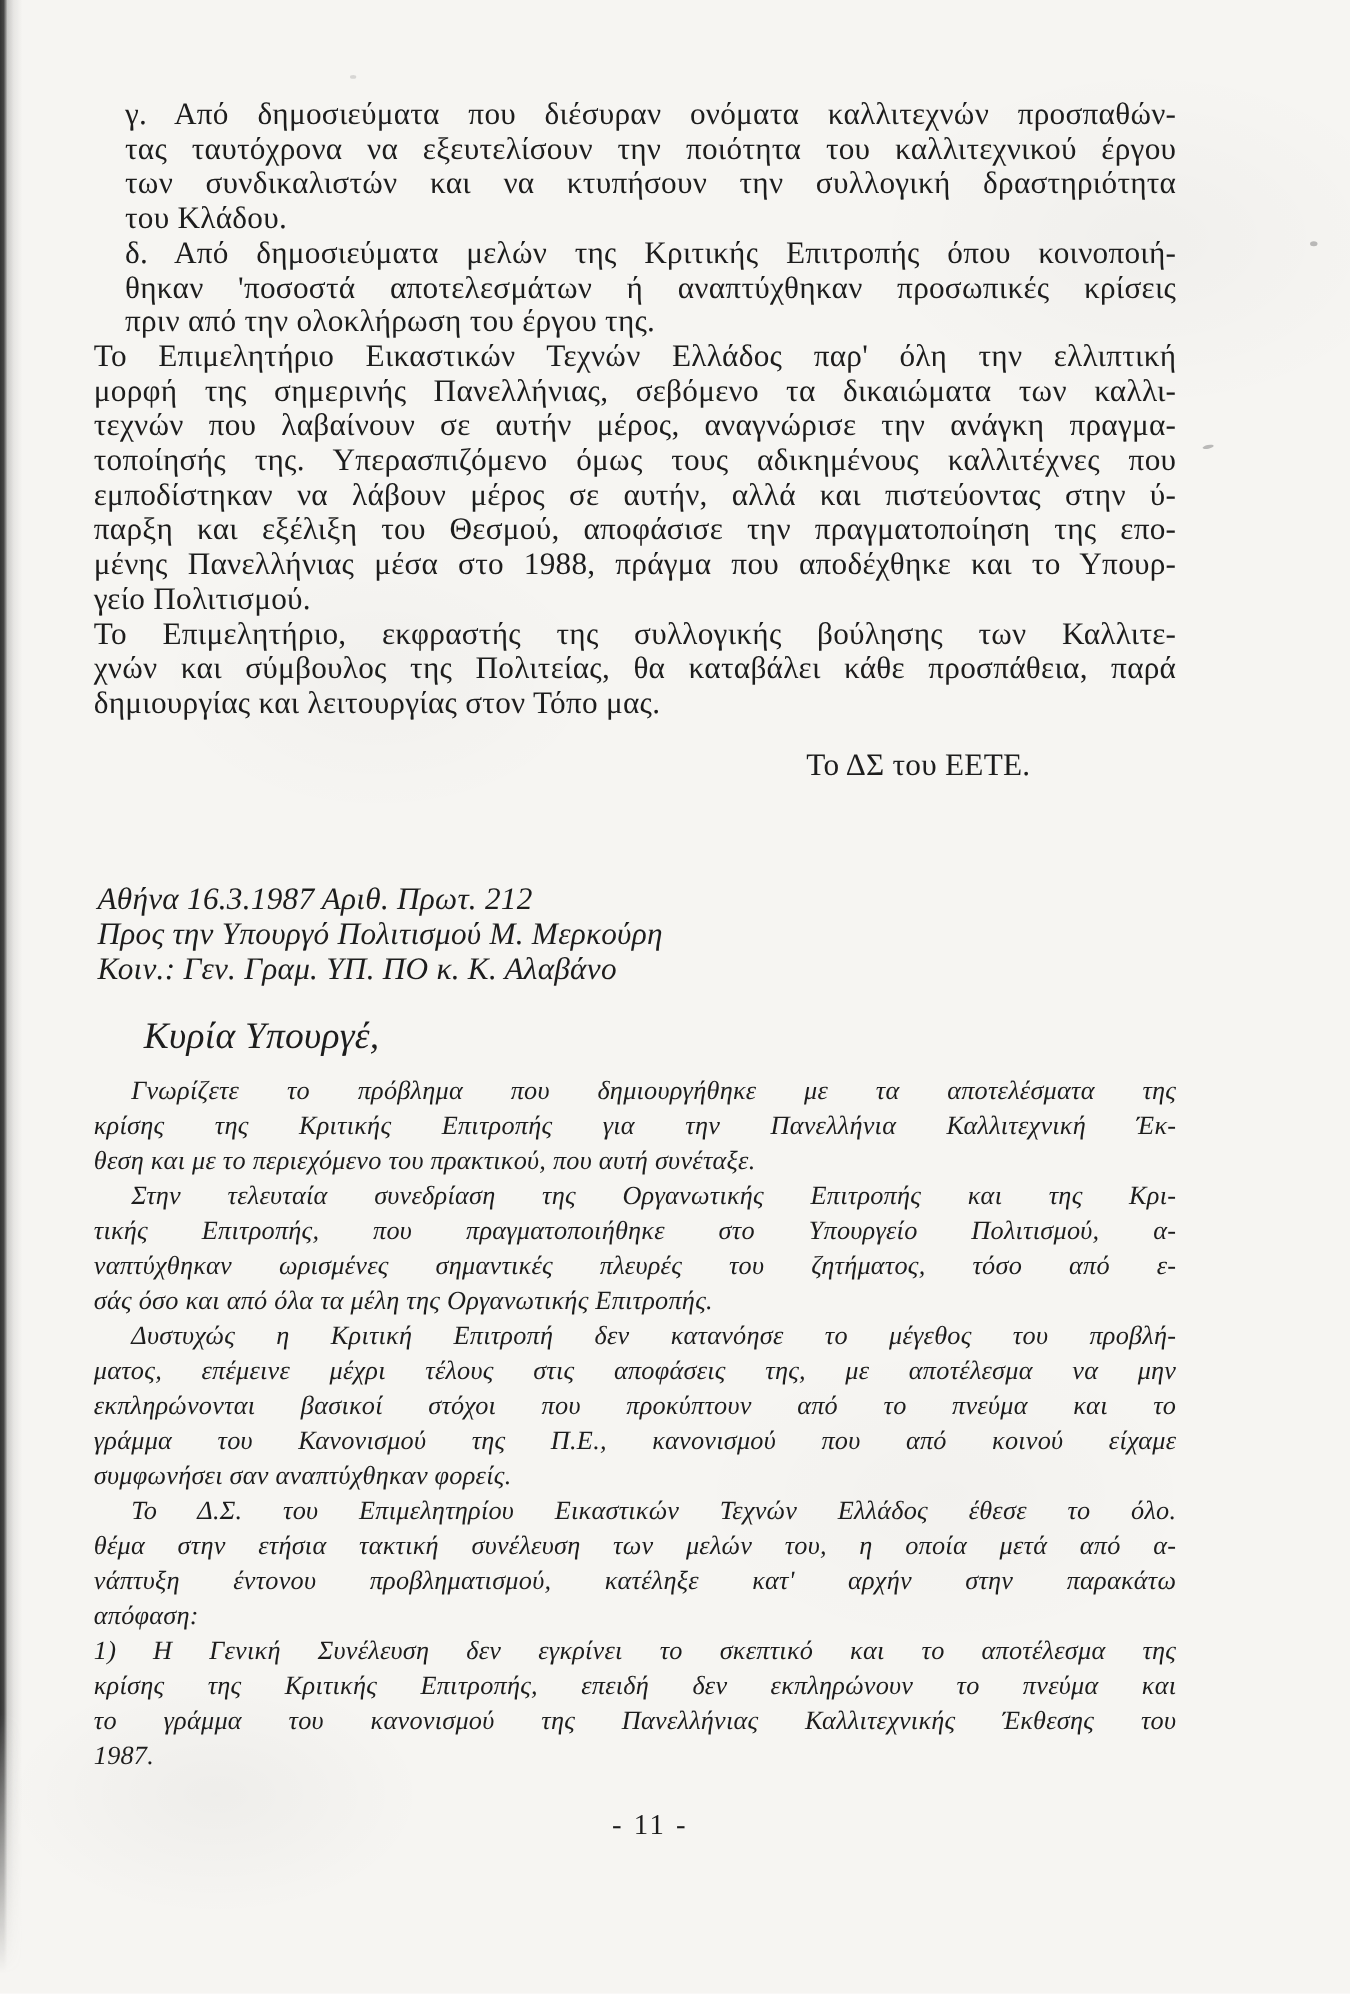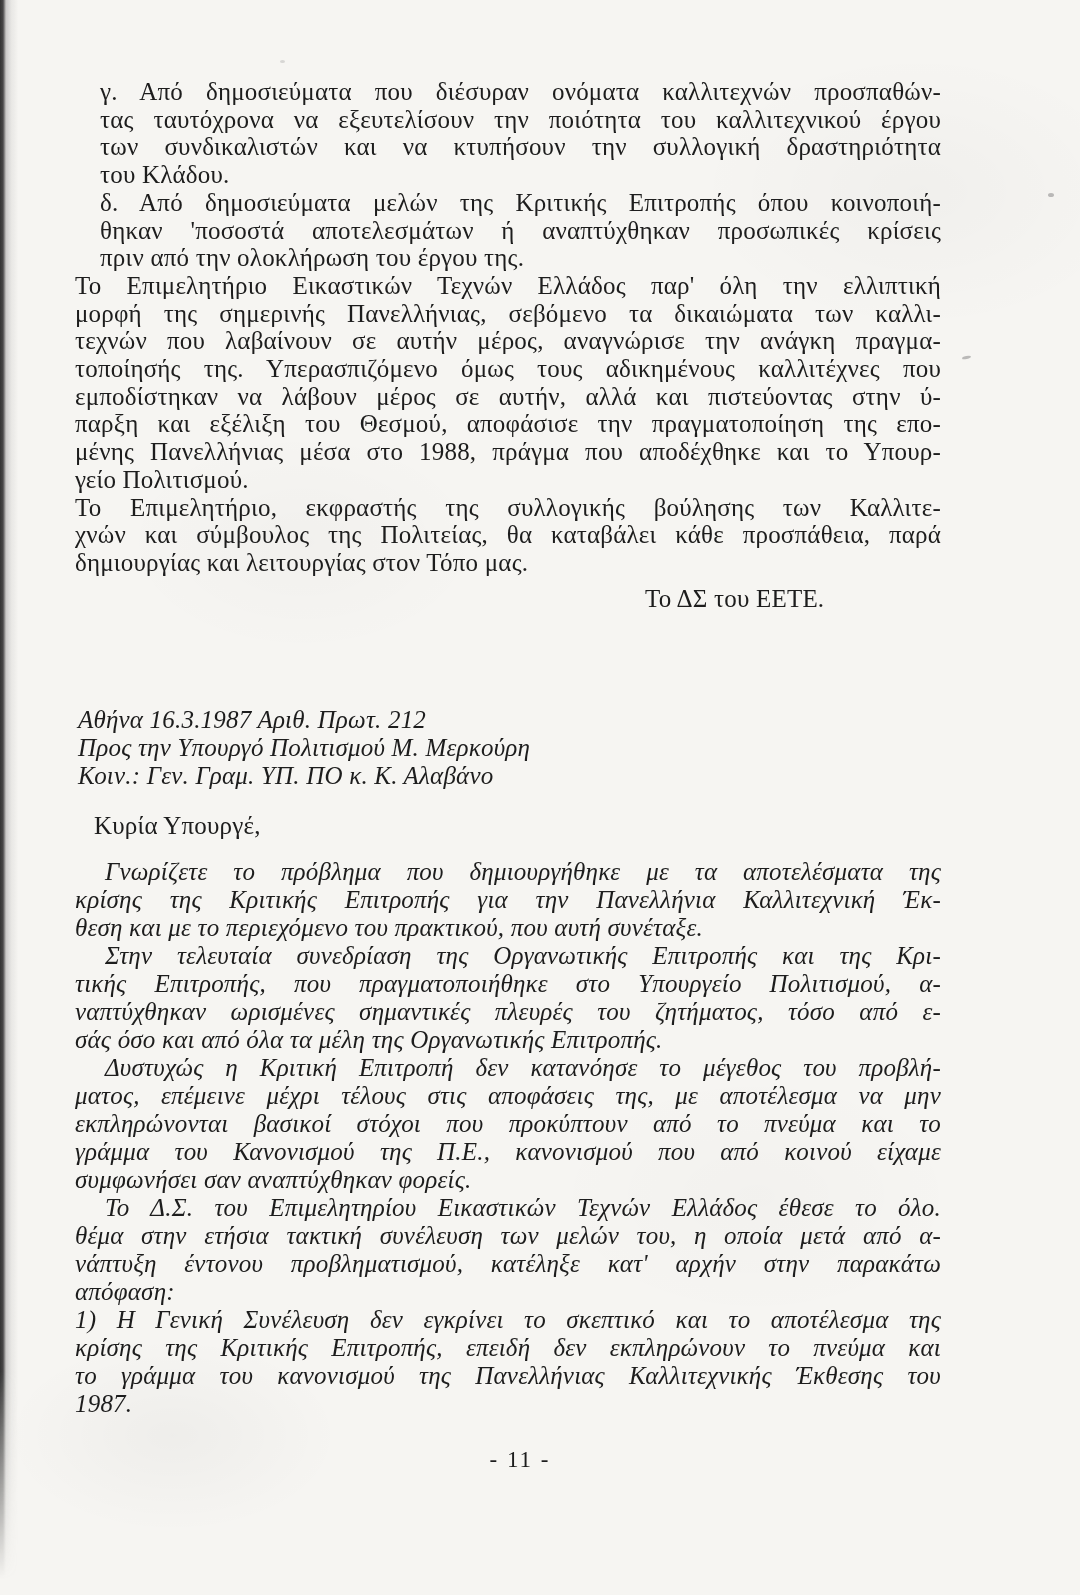--- a/index.html
+++ b/index.html
@@ -41,34 +41,34 @@
   
   .typed{
     position:absolute;left:75px;top:78px;width:866px;
     font-size:25px;line-height:27.7px;letter-spacing:0.2px;
   }
   .para{margin:0;}
   .para.hang{margin-left:25px;}
   .ln{text-align:justify;text-align-last:justify;}
   .ln.end{text-align-last:left;}
   .ln.first{text-indent:30px;}
-  .signature{margin-top:8px;margin-left:570px;}
+  .signature{margin-top:22px;margin-left:570px;}
 
   
   .letterhead{
     position:absolute;left:78px;top:706px;
     font-size:25px;line-height:28px;font-style:italic;letter-spacing:0.2px;
   }
   .salutation{
-    position:absolute;left:94px;top:812px;
-    font-size:25px;letter-spacing:0.2px;
+    position:absolute;left:115px;top:812px;
+    font-size:30px;font-style:italic;letter-spacing:0.2px;
   }
   .letter-body{
     position:absolute;left:75px;top:858px;width:866px;
-    font-size:25px;line-height:28px;font-style:italic;letter-spacing:0.2px;
+    font-size:21px;line-height:28px;font-style:italic;letter-spacing:0.2px;
   }
 
   .footer{
     position:absolute;left:0;top:1447px;width:960px;
     text-align:center;font-size:23px;letter-spacing:2px;padding-left:40px;
   }
 </style>
 </head>
 <body>
 

